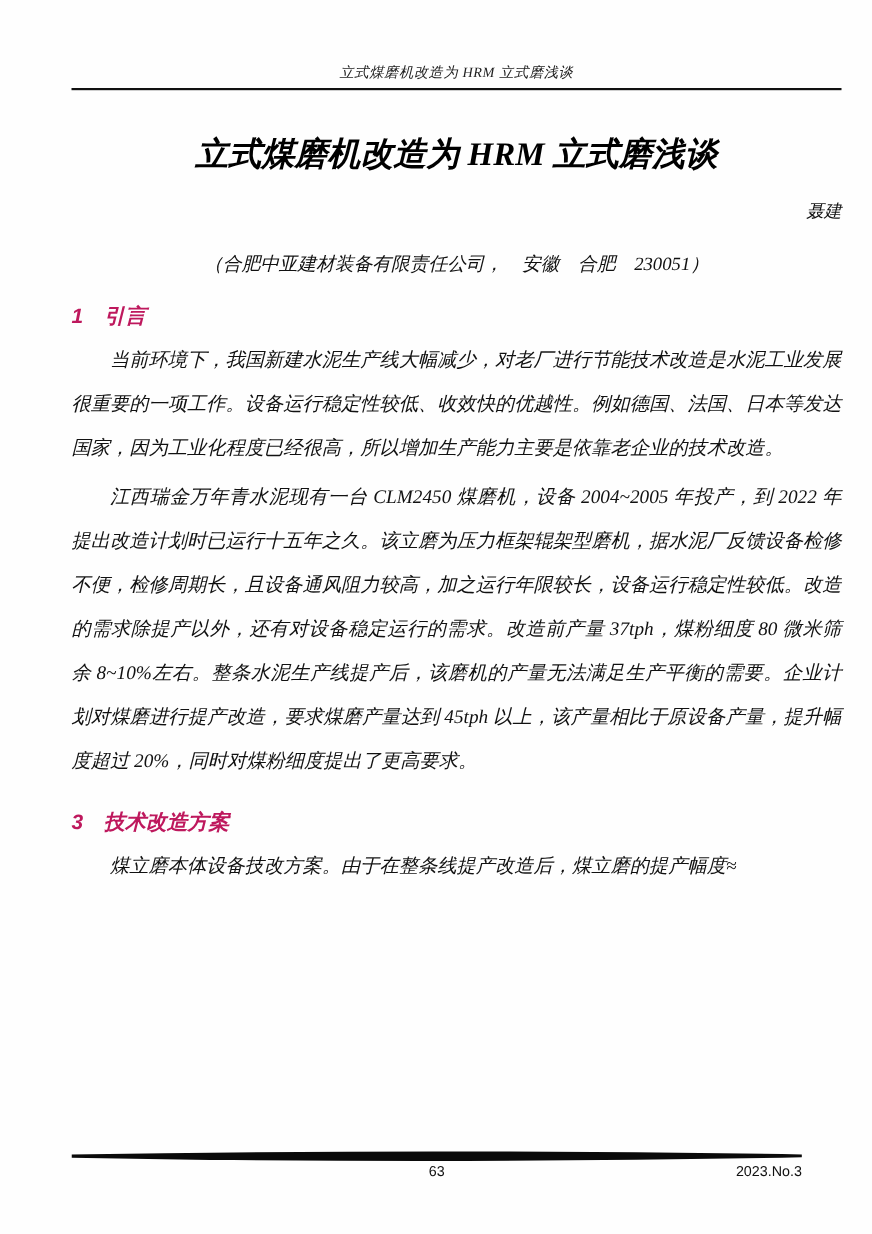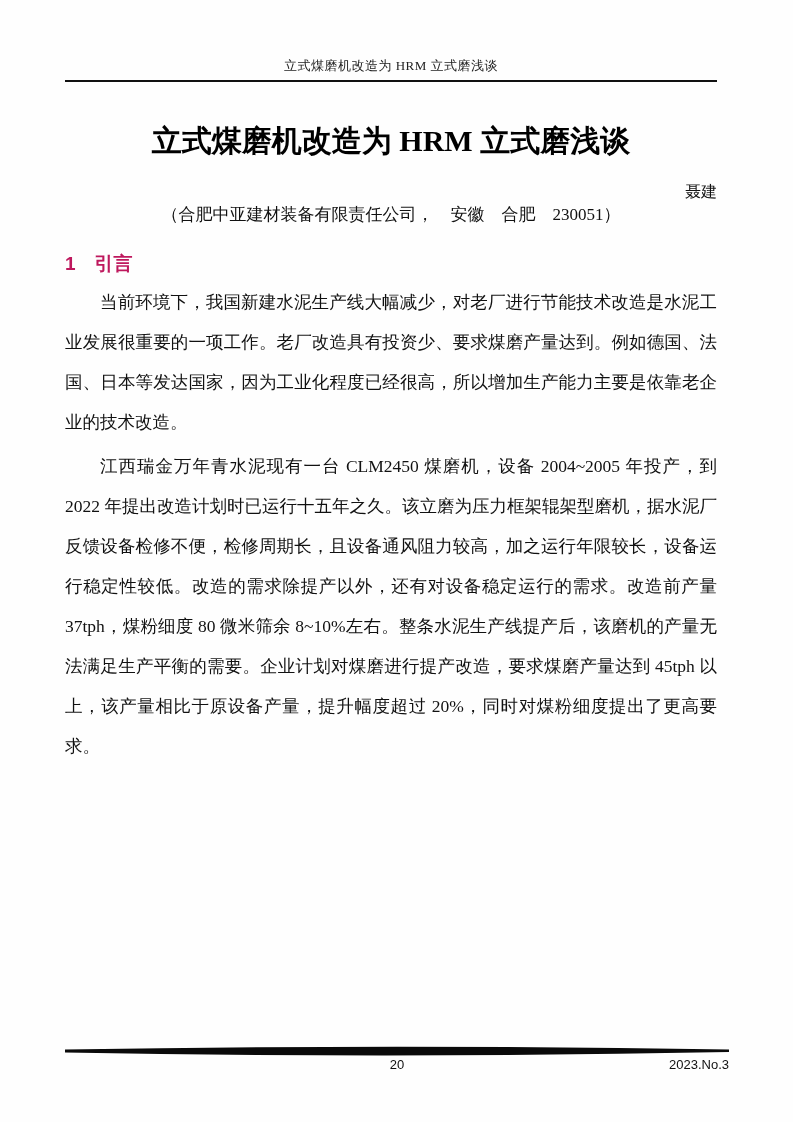--- a/index.html
+++ b/index.html
@@ -8,21 +8,22 @@
     position: relative;
     width: 793px;
     height: 1122px;
     margin: 0 auto;
     background: #fefefe;
     color: #1a1a1a;
     font-family: "Liberation Serif", "DejaVu Serif", serif;
     overflow: hidden;
   }
   .content {
-    padding: 0 76px 0 65px;
+    padding: 0 28px 0 65px;
+    font-style: italic;
   }
   .running-header {
     padding-top: 57px;
     padding-bottom: 5px;
     border-bottom: 2px solid #111;
     text-align: center;
     font-size: 13px;
     color: #222;
     letter-spacing: 0.5px;
   }
@@ -35,21 +36,21 @@
     color: #000;
     font-family: "Liberation Serif", "DejaVu Serif", serif;
   }
   .doc-author {
     margin-top: 22px;
     text-align: right;
     font-size: 16px;
     color: #111;
   }
   .doc-affiliation {
-    margin-top: 0;
+    margin-top: 25px;
     text-align: center;
     font-size: 17px;
     color: #111;
   }
   .section-heading {
     margin-top: 24px;
     font-size: 19px;
     font-weight: bold;
     line-height: 28px;
     color: #be185d;
@@ -100,32 +101,36 @@
     <div class="running-header">立式煤磨机改造为 HRM 立式磨浅谈</div>
 
     <h1 class="doc-title">立式煤磨机改造为 HRM 立式磨浅谈</h1>
 
     <div class="doc-author">聂建</div>
 
     <div class="doc-affiliation">（合肥中亚建材装备有限责任公司，　安徽　合肥　230051）</div>
 
     <div class="section">
       <h2 class="section-heading">1　引言</h2>
-      <p class="body-para">当前环境下，我国新建水泥生产线大幅减少，对老厂进行节能技术改造是水泥工业发展很重要的一项工作。老厂改造具有投资少、要求煤磨产量达到。例如德国、法国、日本等发达国家，因为工业化程度已经很高，所以增加生产能力主要是依靠老企业的技术改造。</p>
+      <p class="body-para">当前环境下，我国新建水泥生产线大幅减少，对老厂进行节能技术改造是水泥工业发展很重要的一项工作。设备运行稳定性较低、收效快的优越性。例如德国、法国、日本等发达国家，因为工业化程度已经很高，所以增加生产能力主要是依靠老企业的技术改造。</p>
     </div>
 
     <div class="section">
       <p class="body-para">江西瑞金万年青水泥现有一台 CLM2450 煤磨机，设备 2004~2005 年投产，到 2022 年提出改造计划时已运行十五年之久。该立磨为压力框架辊架型磨机，据水泥厂反馈设备检修不便，检修周期长，且设备通风阻力较高，加之运行年限较长，设备运行稳定性较低。改造的需求除提产以外，还有对设备稳定运行的需求。改造前产量 37tph，煤粉细度 80 微米筛余 8~10%左右。整条水泥生产线提产后，该磨机的产量无法满足生产平衡的需要。企业计划对煤磨进行提产改造，要求煤磨产量达到 45tph 以上，该产量相比于原设备产量，提升幅度超过 20%，同时对煤粉细度提出了更高要求。</p>
     </div>
 
+    <div class="section">
+      <h2 class="section-heading">3　技术改造方案</h2>
+      <p class="body-para">煤立磨本体设备技改方案。由于在整条线提产改造后，煤立磨的提产幅度≈</p>
+    </div>
 
   </div>
 
   <div class="page-footer">
     <svg class="footer-bar" viewBox="0 0 664 12" preserveAspectRatio="none" aria-hidden="true">
       <path d="M0,3.5 Q332,-2 664,3.5 L664,6 Q332,12.5 0,6.5 Z" fill="#0a0a0a"></path>
     </svg>
     <div class="footer-row">
-      <span class="footer-page-number">20</span>
+      <span class="footer-page-number">63</span>
       <span class="footer-issue">2023.No.3</span>
     </div>
   </div>
 </div>
 
 </body></html>

